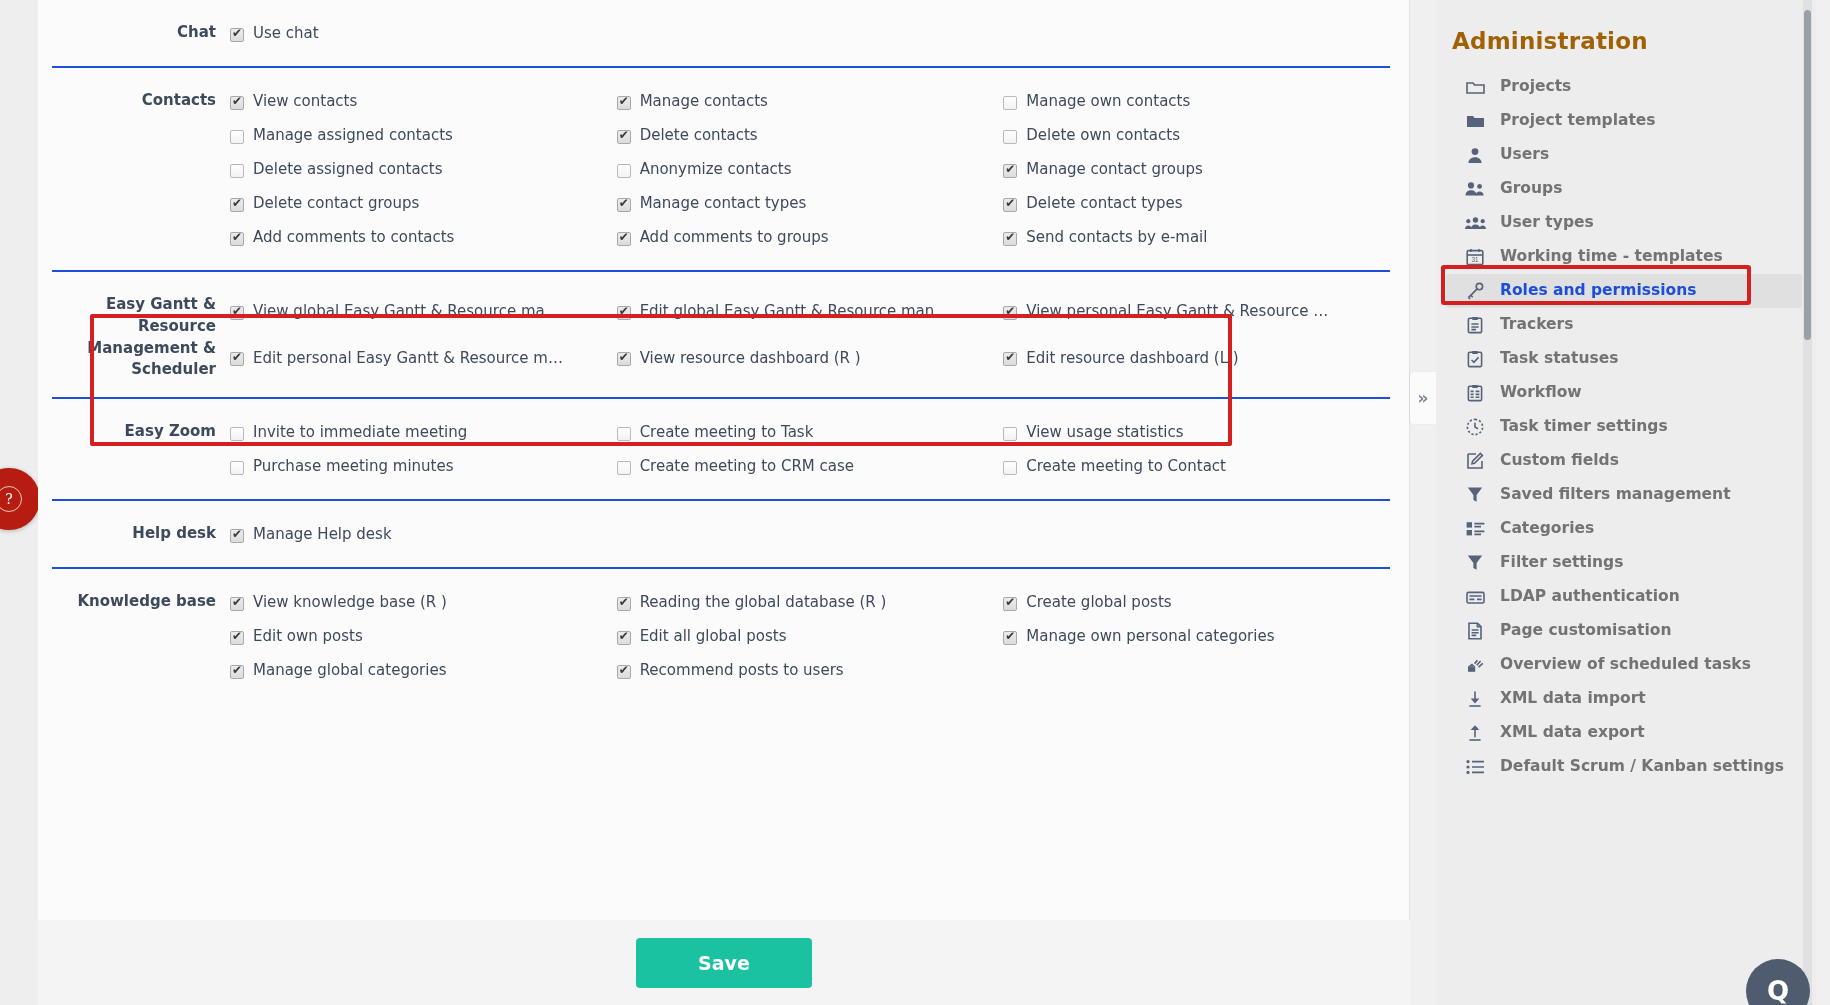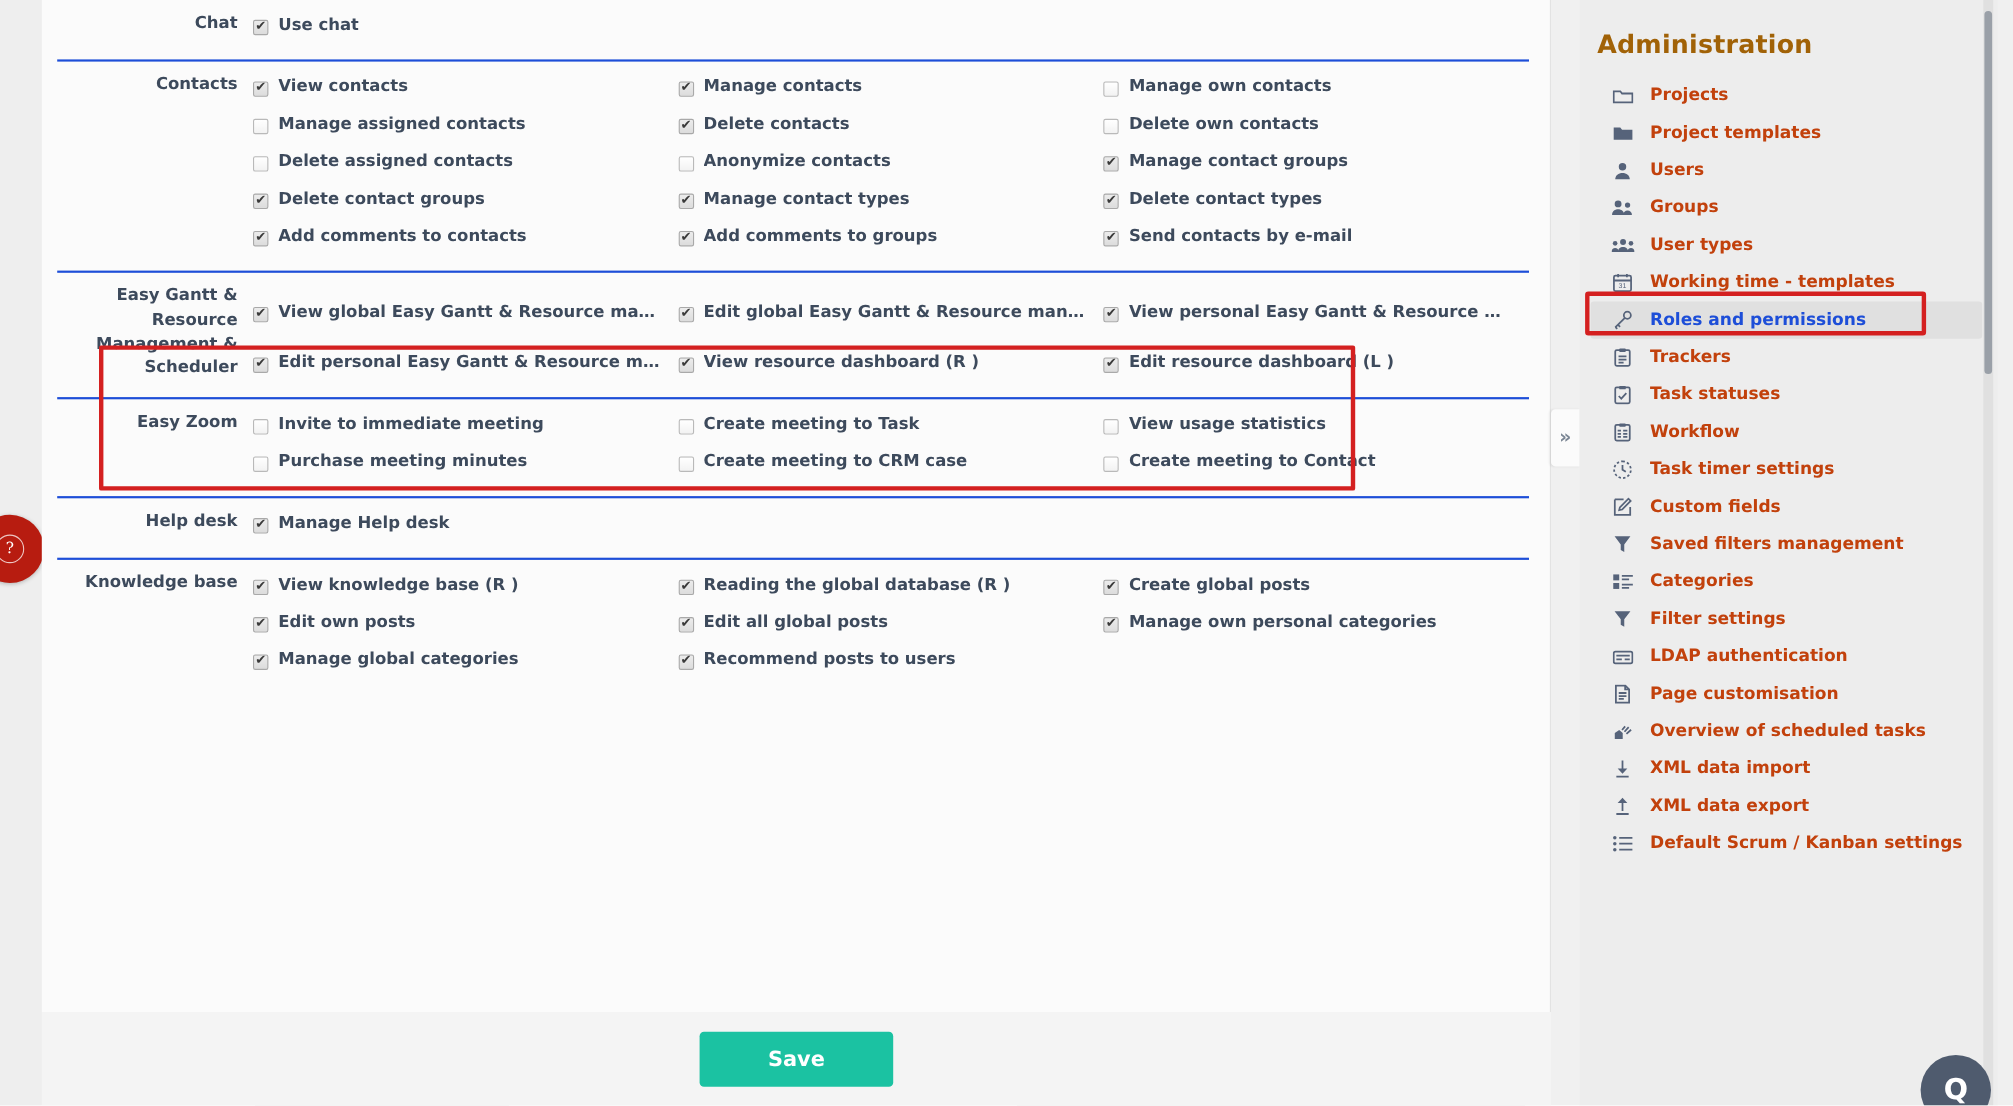--- a/index.html
+++ b/index.html
@@ -36,29 +36,29 @@
   }
   .scroll-area {
     position: absolute; left: 0; top: 0; width: 1372px; height: 920px;
     overflow: hidden;
   }
   .perm-table { width: 1338px; margin: 0 0 0 14px; border-collapse: collapse; }
 
   .sec-row > td { border-top: 2px solid #1d4ed8; padding: 0; vertical-align: top; }
   .sec-row:first-child > td { border-top: none; }
 
-  .sec-inner { display: flex; padding: 4px 0 16px 0; }
+  .sec-inner { display: flex; padding: 16px 0 16px 0; }
   .sec-label {
     width: 178px; flex: none; text-align: right; padding-right: 14px; padding-top: 6px;
     font-size: 15px; font-weight: bold; color: #3d4a5c; line-height: 1.45;
   }
   .sec-grid { flex: 1 1 auto; display: flex; flex-wrap: wrap; }
   .cell {
-    width: 33.33%; display: flex; align-items: flex-end; gap: 9px;
-    padding: 6px 14px 6px 0; min-height: 34px; font-weight: bold;
+    width: 33.33%; display: flex; align-items: center; gap: 9px;
+    padding: 6px 14px 6px 0; min-height: 34px;
   }
   .cell .lbl {
     font-size: 15px; color: #3d4a5c; line-height: 20px;
     white-space: nowrap; overflow: hidden; text-overflow: ellipsis;
   }
 
   
   .cb {
     flex: none; width: 14px; height: 14px; margin-top: 3px;
     border: 1px solid #b9b9b9; border-radius: 2px;
@@ -112,21 +112,21 @@
     border-radius: 3px; cursor: pointer;
   }
   .sb-item.active { background: #e0e0e0; }
   .sb-item .ico {
     flex: none; width: 22px; height: 20px;
     display: flex; align-items: center; justify-content: center;
     color: #56637a;
   }
   .sb-item .ico svg { display: block; }
   .sb-item .txt {
-    font-size: 15.5px; font-weight: bold; color: #c2410c; line-height: 1.25;
+    font-size: 15.5px; font-weight: bold; color: #737373; line-height: 1.25;
   }
   .sb-item.active .txt { color: #1d4ed8; }
   .hl-sidebar {
     position: absolute; left: 1441px; top: 265px; width: 310px; height: 40px;
     border: 4px solid #d42020; border-radius: 3px; pointer-events: none; z-index: 6;
   }
   .sb-scroll {
     position: absolute; right: 4px; top: 0; width: 9px; height: 1005px; background: #e0e0e0;
   }
   .sb-scroll .thumb {

